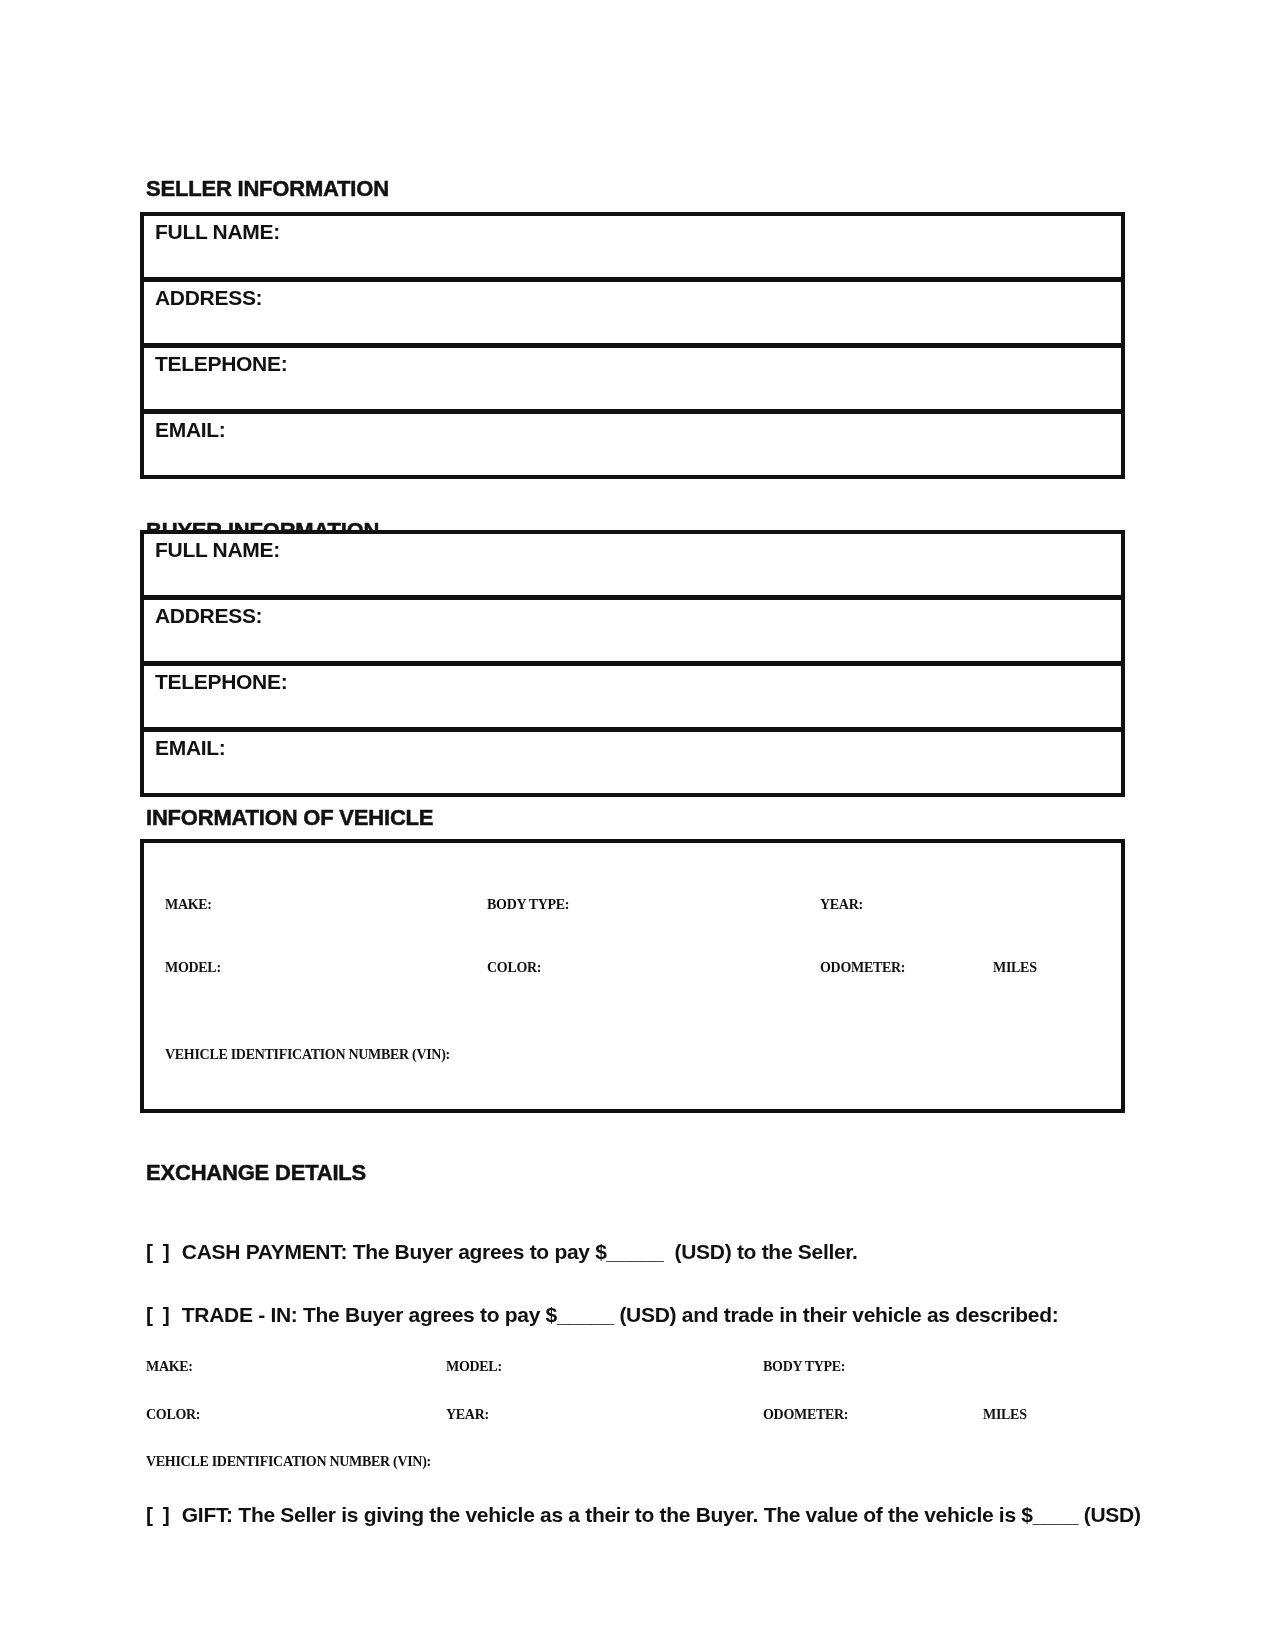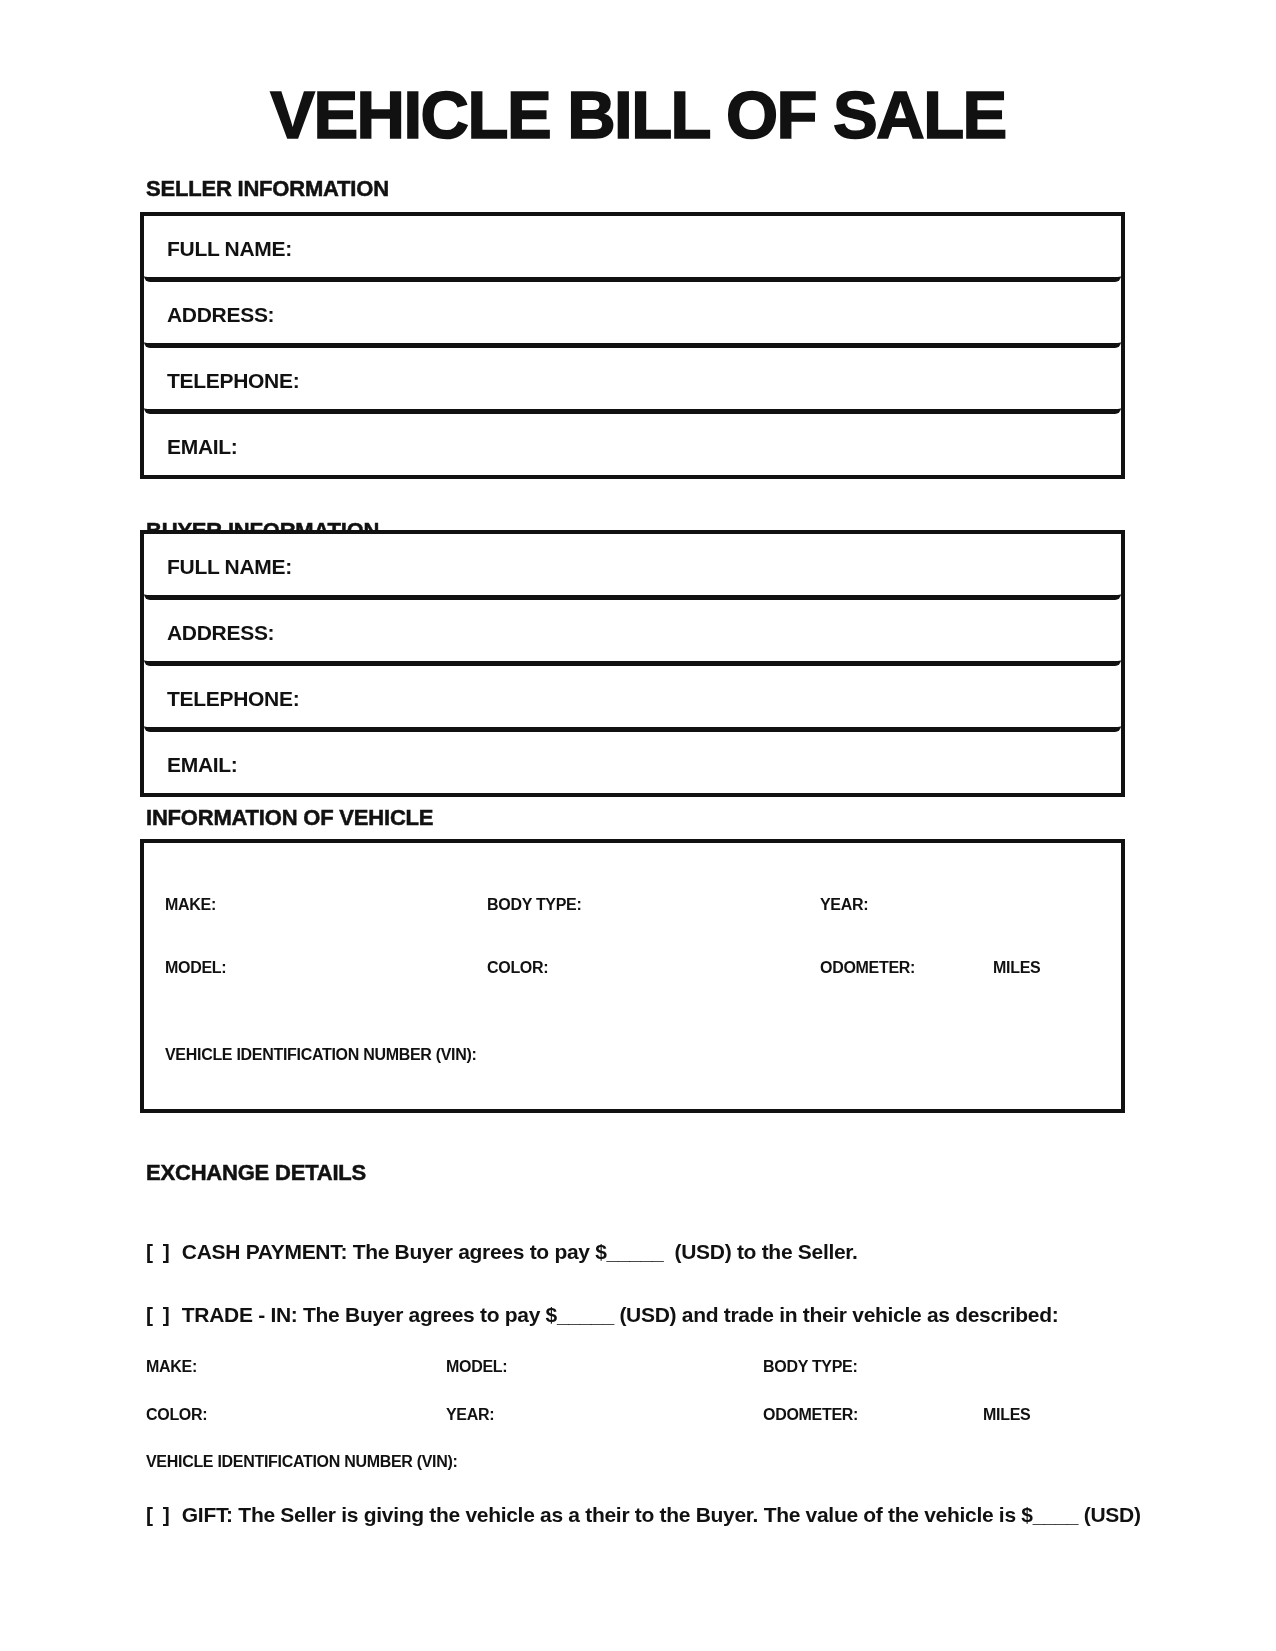--- a/index.html
+++ b/index.html
@@ -40,49 +40,48 @@
     left: 140px;
     width: 985px;
     box-sizing: border-box;
     border: 4px solid #111111;
     background: #ffffff;
   }
   .trow {
     height: 57px;
     border-bottom: 5px solid #111111;
     display: flex;
-    align-items: center;
-    padding-left: 23px;
+    padding-left: 11px;
     padding-top: 4px;
     box-sizing: content-box;
-    border-radius: 6px;
   }
   .trow:last-child { border-bottom: none; }
   .lbl {
     font-size: 21px;
     letter-spacing: -0.3px;
     line-height: 24px;
     white-space: pre;
   }
   .vbox {
     position: absolute;
     left: 140px;
     top: 839px;
     width: 985px;
     height: 274px;
     box-sizing: border-box;
     border: 4px solid #111111;
     background: #ffffff;
   }
   .fld {
     position: absolute;
-    font-size: 16px;
+    font-size: 14px;
     letter-spacing: -0.3px;
     line-height: 24px;
     white-space: pre;
+    font-family: Liberation Serif, serif;
   }
   .line {
     position: absolute;
     left: 146px;
     font-size: 21px;
     letter-spacing: -0.3px;
     line-height: 24px;
     white-space: pre;
     display: flex;
   }
@@ -91,21 +90,20 @@
     margin-right: 10px;
     white-space: pre;
   }
   .txt { white-space: pre; }
 </style>
 </head>
 <body>
 
 <div class="page">
 
-  <div class="doc-title">VEHICLE BILL OF SALE</div>
 
   <div class="h2" style="top:178px">SELLER INFORMATION</div>
   <div class="box-table" style="top:212px">
     <div class="trow">
       <span class="lbl">FULL NAME:</span>
     </div>
     <div class="trow">
       <span class="lbl">ADDRESS:</span>
     </div>
     <div class="trow">

